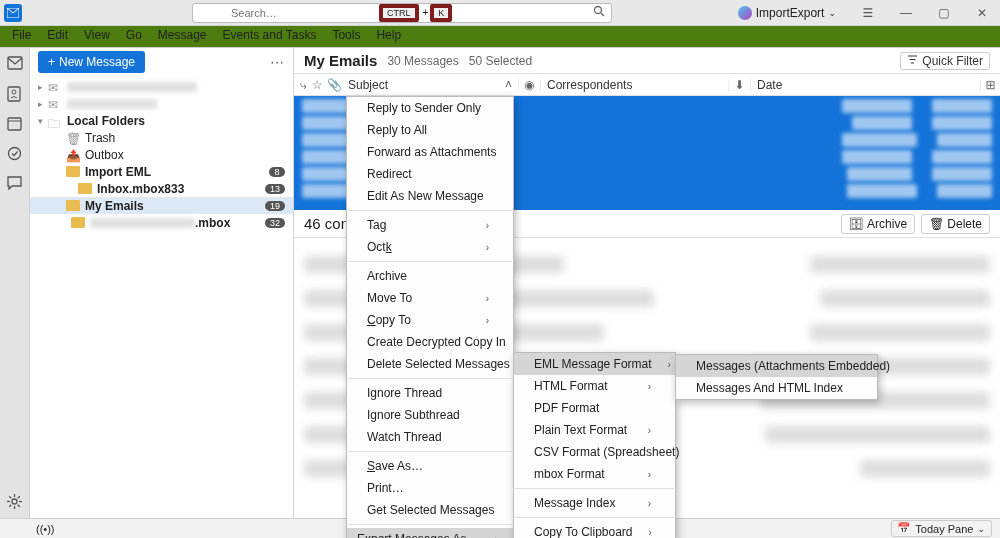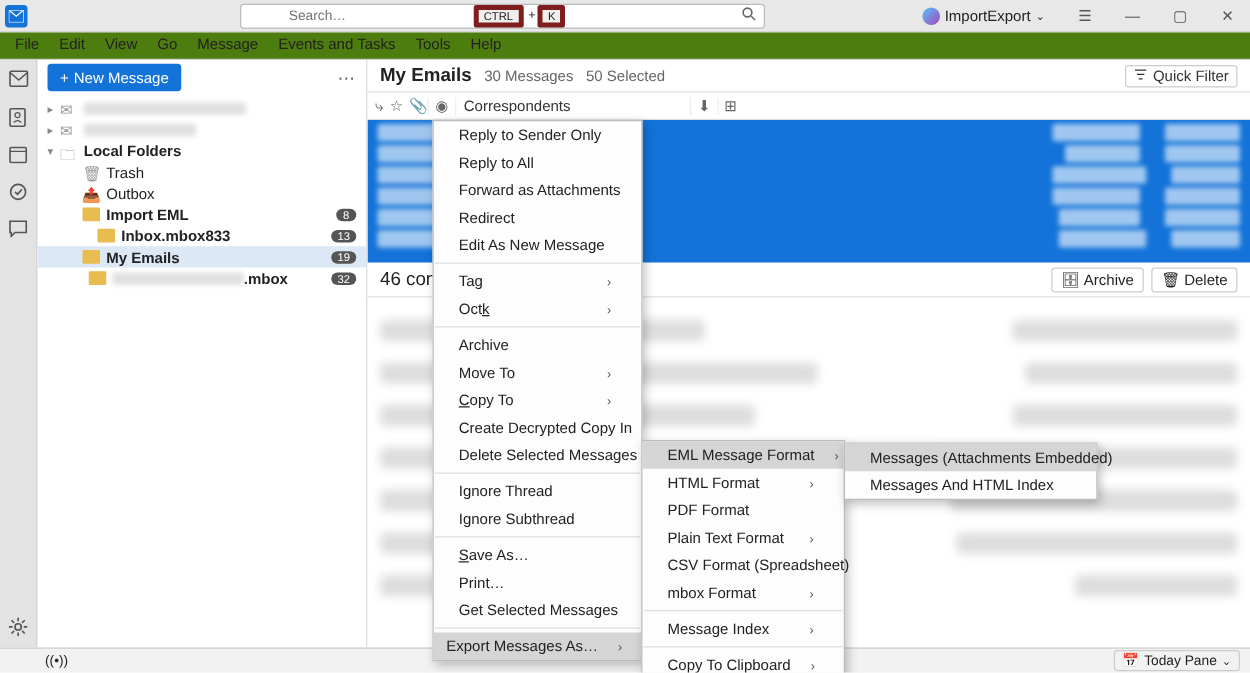--- a/index.html
+++ b/index.html
@@ -67,21 +67,21 @@
     .conv-title { font-size: 15px; font-weight: 500; }
     .conv-btn { border:1px solid #ccc; border-radius:3px; padding:2px 7px; font-size:12px; display:flex; align-items:center; gap:3px; cursor:pointer; margin-left:6px; }
     .conv-btns { margin-left:auto; display:flex; }
     
     .preview { flex:1; overflow:hidden; padding: 6px 10px; }
     .preview-row { height: 28px; display:flex; align-items:center; margin: 6px 0; gap: 12px; }
     .preview-row div { background:#ddd; border-radius:4px; filter: blur(4px); height: 17px; }
     
     
     .ctx { position: absolute; background: #fdfdfd; border: 1px solid #bcbcbc; box-shadow: 2px 3px 8px rgba(0,0,0,0.25); font-size: 12px; z-index: 100; }
-    .ctx-item { padding: 4px 24px 4px 20px; display:flex; align-items:flex-end; cursor:pointer; white-space:nowrap; position:relative; }
+    .ctx-item { padding: 4px 24px 4px 20px; display:flex; align-items:center; cursor:pointer; white-space:nowrap; position:relative; }
     .ctx-item.hl { background:#d5d5d5; }
     .ctx-sep { height:1px; background:#ddd; margin: 3px 1px; }
     .ctx-arrow { margin-left:auto; padding-left:16px; color:#555; font-size:10px; }
     .ctx-item .u { text-decoration: underline; }
     .ctx-item.with-icon { padding-left: 6px; }
     .ctx-icon { width: 14px; height: 14px; margin-right: 4px; background: linear-gradient(135deg,#4fc3f7,#ab47bc); border-radius:50%; }
     .ctx1 { left: 346px; top: 96px; width: 168px; }
     .ctx2 { left: 513px; top: 352px; width: 163px; }
     .ctx3 { left: 675px; top: 354px; width: 203px; }
     
@@ -246,25 +246,32 @@
         </span>
         <span>Quick Filter</span>
       </div>
     </div>
     <div class="cols">
       <div class="col-icons">
         <span>⤷</span>
         <span>☆</span>
         <span>📎</span>
       </div>
+      <div class="col-subject">
+          <span>Subject</span>
+          <span class="sort">˄</span>
+        </div>
       <div class="col-c-icon">◉</div>
       <div class="col-corr">
           <span>Correspondents</span>
         </div>
       <div class="col-c-icon">⬇</div>
+      <div class="col-date">
+          <span>Date</span>
+        </div>
       <div class="col-cfg">⊞</div>
     </div>
 
     <div class="msglist">
       <div class="msg-blur">
           <div style="width:150px"></div>
           <div style="width:70px;margin-left:auto"></div>
           <div style="width:60px"></div>
         </div>
       <div class="msg-blur">
@@ -384,20 +391,23 @@
   <div class="ctx-item">
       <span>Delete Selected Messages</span>
     </div>
   <div class="ctx-sep"></div>
   <div class="ctx-item">
       <span>Ignore Thread</span>
     </div>
   <div class="ctx-item">
       <span>Ignore Subthread</span>
     </div>
+  <div class="ctx-item">
+      <span>Watch Thread</span>
+    </div>
   <div class="ctx-sep"></div>
   <div class="ctx-item">
       <span><span class="u">S</span><span>ave As…</span></span>
     </div>
   <div class="ctx-item">
       <span>Print…</span>
     </div>
   <div class="ctx-item">
       <span>Get Selected Messages</span>
     </div>

